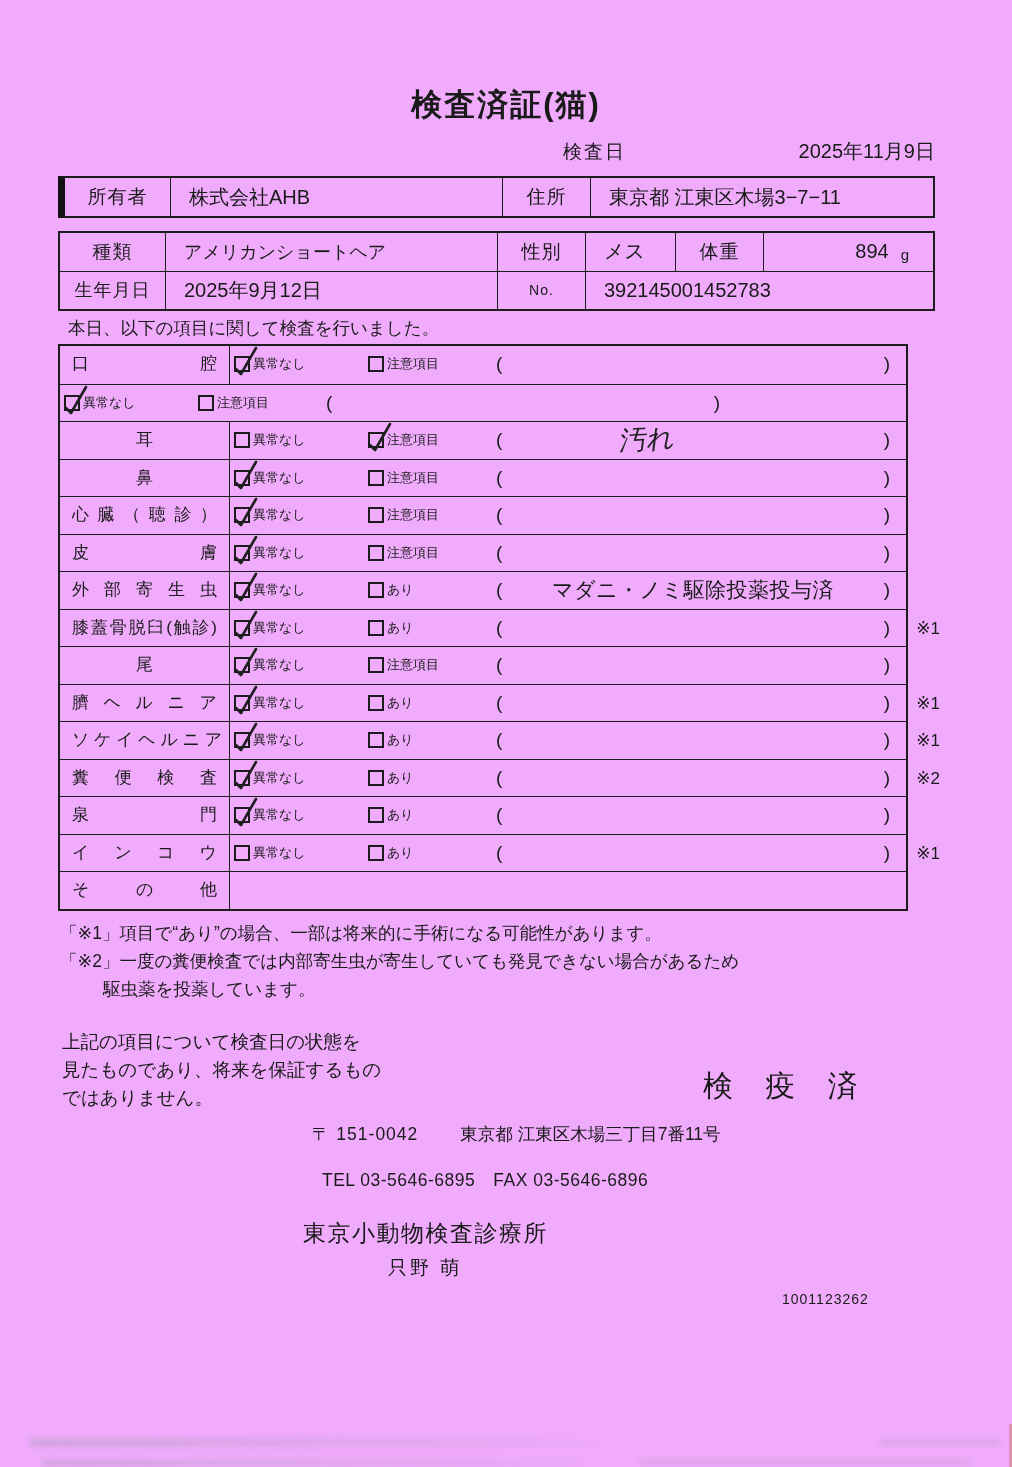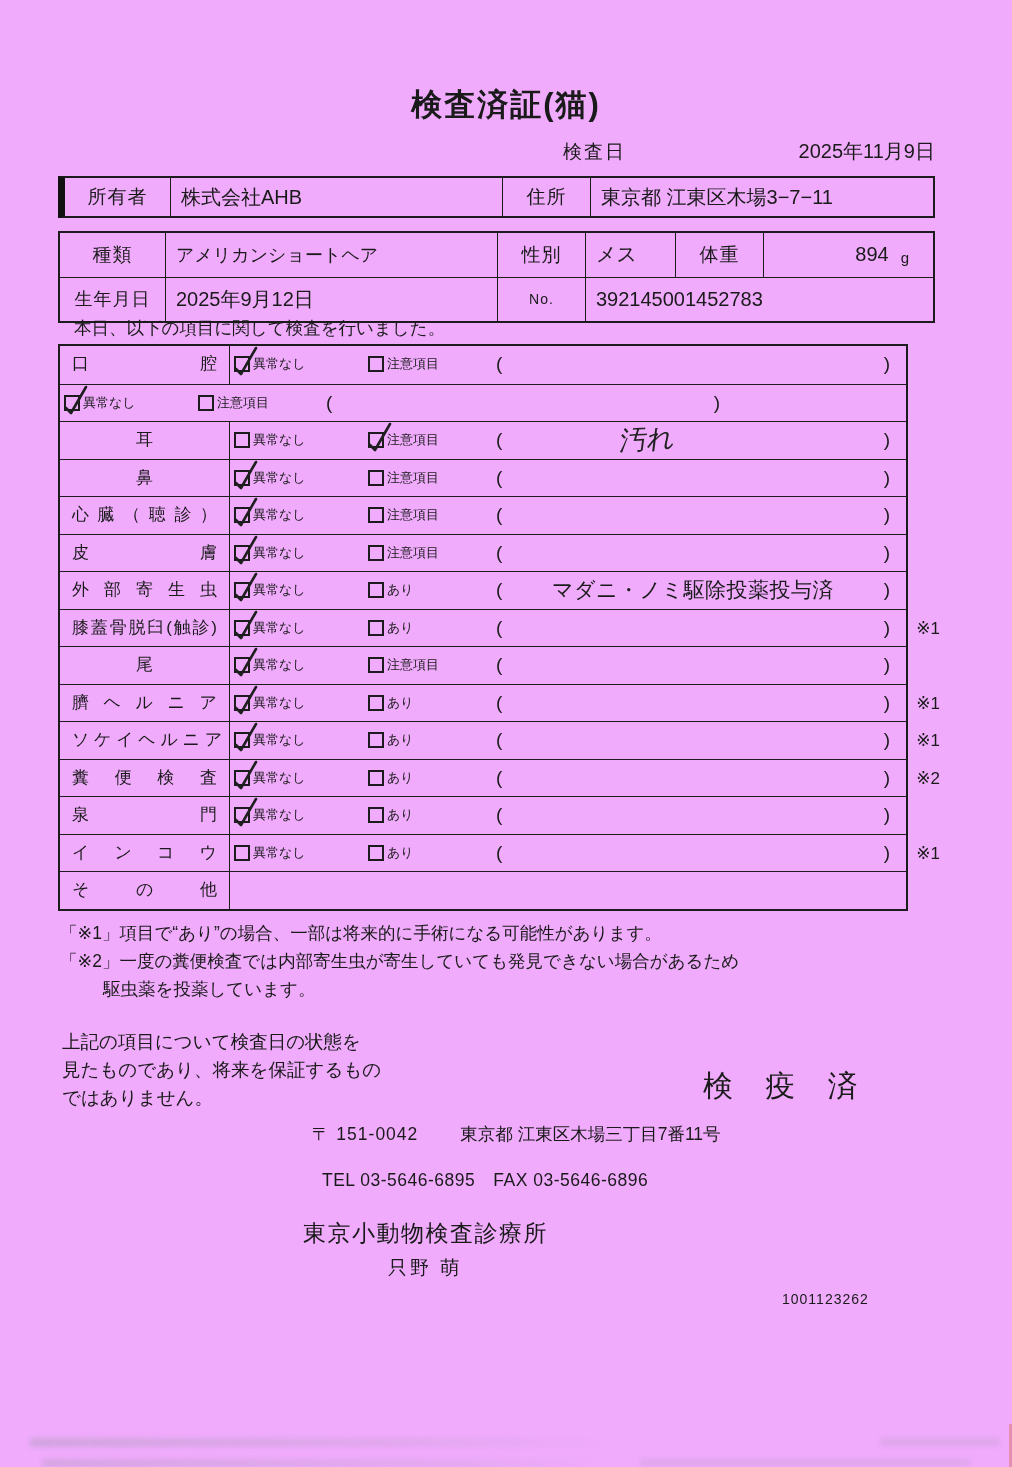--- a/index.html
+++ b/index.html
@@ -15,36 +15,36 @@
   .title { top: 84px; left: 0; width: 100%; text-align: center;
            font-size: 31px; font-weight: 600; letter-spacing: 2px; }
 
   
   .exam-date-label { top: 139px; left: 563px; font-size: 19px; letter-spacing: 2px; }
   .exam-date-value { top: 138px; left: 725px; width: 210px; text-align: right; font-size: 20px; }
 
   
   .tbl { position: absolute; left: 58px; width: 877px; border: 2px solid #1c1c1c; display: flex; flex-direction: column; }
   .tbl-owner { top: 176px; height: 42px; border-left: 7px solid #111; }
-  .tbl-animal { top: 231px; height: 92px; text-align: center; }
+  .tbl-animal { top: 231px; height: 80px; text-align: center; }
   .trow { display: flex; flex: 1; align-items: stretch; }
   .trow + .trow { border-top: 1.5px solid #1c1c1c; }
-  .tcell { display: flex; align-items: center; font-size: 20px; padding: 0 10px; overflow: hidden; white-space: nowrap; }
+  .tcell { display: flex; align-items: center; font-size: 20px; padding: 0 18px; overflow: hidden; white-space: nowrap; }
   .tcell.hd { justify-content: center; font-size: 19px; letter-spacing: 1px; padding: 0 12px; }
   .tcell.bl { border-left: 1.5px solid #1c1c1c; }
   .w-label { width: 105px; flex: none; }
   .w-val1 { width: 332px; flex: none; }
   .w-small { width: 88px; flex: none; }
   .w-sex { width: 90px; flex: none; }
   .w-weight { flex: 1; justify-content: flex-end; padding-right: 24px; }
   .w-rest { flex: 1; }
   .unit { font-size: 15px; margin-left: 12px; margin-top: 6px; }
 
   
-  .intro { top: 316px; left: 74px; font-size: 17.5px; }
+  .intro { top: 316px; left: 68px; font-size: 17.5px; }
 
   
   .checklist { position: absolute; top: 344px; left: 58px; width: 850px;
                border: 2px solid #1c1c1c; display: flex; flex-direction: column; }
   .cl-row { position: relative; height: 37.5px; display: flex; align-items: stretch; }
   .cl-row + .cl-row { border-top: 1.5px solid #1c1c1c; }
   .cl-label { width: 170px; flex: none; border-right: 1.5px solid #1c1c1c;
               font-size: 17px; display: block; line-height: 36px; padding: 0 12px;
               text-align: justify; text-align-last: justify; white-space: nowrap; overflow: hidden; }
   .cl-label.center { text-align: center; text-align-last: center; }

